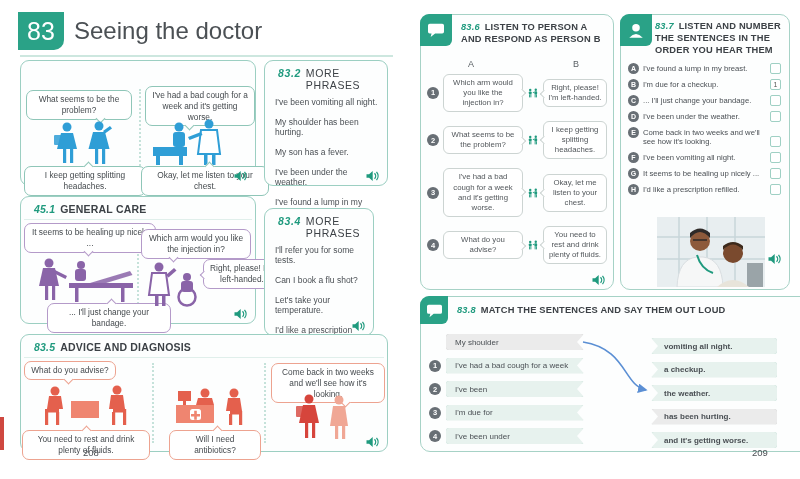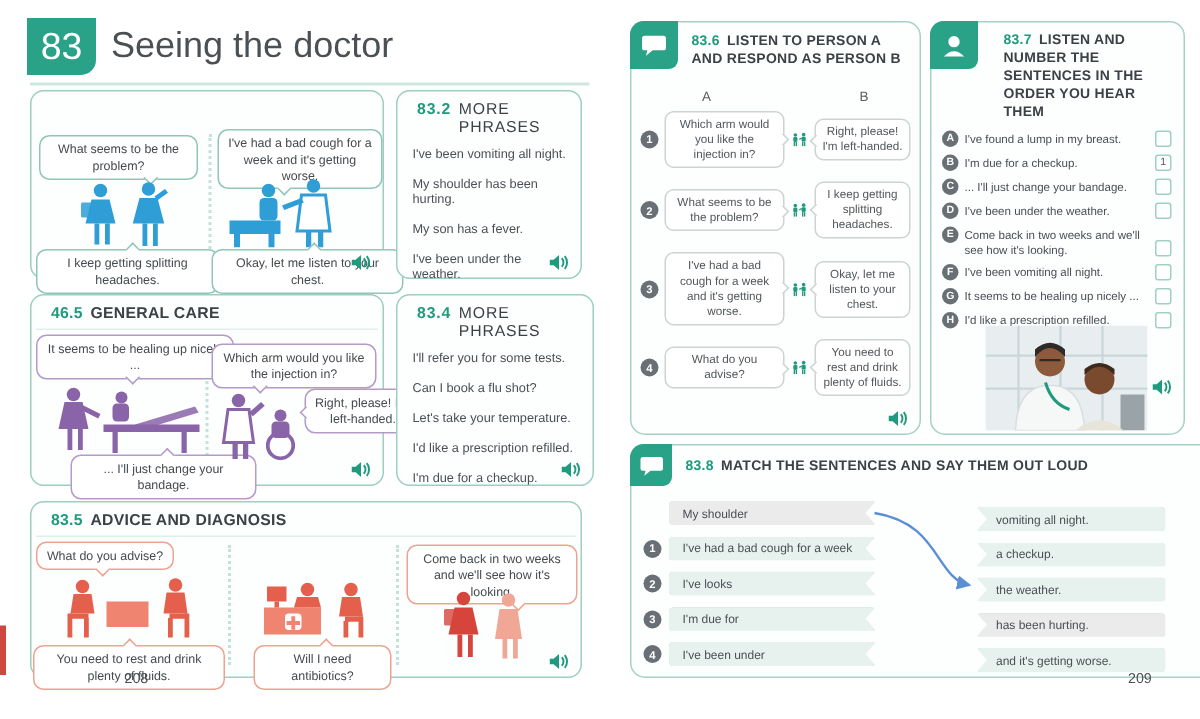--- a/index.html
+++ b/index.html
@@ -6,21 +6,21 @@
   body{width:800px;height:479px;background:#ffffff;font-family:"Liberation Sans","DejaVu Sans",sans-serif;position:relative;overflow:hidden;color:#454a4e;}
   .abs{position:absolute;}
   
   .unit-box{position:absolute;left:18px;top:12px;width:46px;height:38px;background:#2aa287;color:#fff;font-size:25px;display:flex;align-items:center;justify-content:center;border-radius:0 0 10px 0;}
   .unit-title{position:absolute;left:74px;top:17px;font-size:24px;color:#4b5054;}
   .header-rule{position:absolute;left:20px;top:55px;width:373px;height:2px;background:#cde7df;}
   
   .card{position:absolute;background:#fdfefe;border:1.5px solid #9ccfc2;border-radius:9px;box-sizing:border-box;}
   .lc-head{display:flex;gap:5px;padding:6px 10px 4px;font-size:10.5px;font-weight:bold;color:#3c4146;letter-spacing:.2px;border-bottom:1.5px solid #e0efeb;margin:0 3px;}
   .lc-head.nolined{border-bottom:none;font-weight:normal;letter-spacing:.6px;}
-  .secnum{color:#1f9a7e;font-weight:bold;}
+  .secnum{color:#1f9a7e;font-weight:bold;font-style:italic;}
   
   .bub{position:absolute;background:#fff;border:1px solid;border-radius:7px;padding:3px 5px;font-size:8.3px;line-height:1.3;color:#454a4e;text-align:center;box-sizing:border-box;}
   .sec1 .bub{border-color:#8fc6b8;}
   .sec3 .bub{border-color:#b49ac9;}
   .sec5 .bub{border-color:#eda390;}
   .bub::after{background:#fff;width:6px;height:6px;border-color:inherit;}
   .td::after{content:"";position:absolute;bottom:-3.8px;left:var(--tx,18px);transform:rotate(45deg);border-right:1px solid;border-bottom:1px solid;border-color:inherit;background:#fff;width:6px;height:6px;}
   .tu::after{content:"";position:absolute;top:-3.8px;left:var(--tx,18px);transform:rotate(45deg);border-left:1px solid;border-top:1px solid;border-color:inherit;background:#fff;width:6px;height:6px;}
   .divider-v{position:absolute;border-left:2px dotted #c5e2da;}
   .phrase{font-size:8.5px;color:#4a4f54;margin:0 0 10px 0;}
@@ -42,21 +42,21 @@
   .ba{width:80px;flex:0 0 80px;}
   .bb{width:64px;flex:0 0 64px;}
   .collab{position:absolute;top:44px;font-size:9px;color:#5a6065;}
   
   .hear-item{display:flex;align-items:flex-start;gap:4px;padding:2.5px 8px 2.5px 7px;}
   .hear-item .txt{flex:1;font-size:7.7px;line-height:1.25;color:#4a4f54;padding-top:1px;}
   
   .m-row{display:flex;align-items:center;gap:5px;height:16px;margin-bottom:7.5px;}
   .rib{height:16px;display:flex;align-items:center;padding:0 10px 0 9px;font-size:8px;color:#4a4f54;background:#e7f2ee;border-radius:3px;filter:drop-shadow(0 0 .5px #a8cfc5);box-sizing:border-box;cursor:pointer;}
   .rib.l{clip-path:polygon(0 0,100% 0,calc(100% - 7px) 50%,100% 100%,0 100%);width:138px;}
-  .rib.r{clip-path:polygon(0 0,100% 0,100% 100%,0 100%,7px 50%);width:126px;padding-left:13px;}
+  .rib.r{clip-path:polygon(0 0,100% 0,100% 100%,0 100%,7px 50%);width:126px;padding-left:13px;font-weight:bold;}
   .rib.ex{background:#ebebeb;filter:drop-shadow(0 0 .5px #bdbdbd);}
   .pagenum{position:absolute;font-size:9.5px;color:#4a4f54;}
   .redstrip{position:absolute;left:0;top:417px;width:4px;height:33px;background:#cf4840;}
 </style>
 </head>
 <body>
 
 <div class="unit-box">83</div>
 <div class="unit-title">Seeing the doctor</div>
 <div class="header-rule"></div>
@@ -124,21 +124,21 @@
     <svg width="15" height="12" viewBox="0 0 14 12">
         <path d="M1 4.2 H3.6 L7.2 1 V11 L3.6 7.8 H1 Z" fill="#1f9a7e"></path>
         <path d="M9 3.2 A4 4 0 0 1 9 8.8" fill="none" stroke="#1f9a7e" stroke-width="1.3"></path>
         <path d="M11 1.8 A6.5 6.5 0 0 1 11 10.2" fill="none" stroke="#1f9a7e" stroke-width="1.3"></path>
       </svg>
   </div>
 </div>
 
 <div class="card sec3" style="left:20px;top:196px;width:236px;height:128px;">
   <div class="lc-head">
-    <span class="secnum">46.5</span>
+    <span class="secnum">45.1</span>
     <span>GENERAL CARE</span>
   </div>
   <div class="divider-v" style="left:116px;top:30px;bottom:8px;"></div>
   <div class="bub td" style="left:3px;top:26px;width:132px;--tx:60px;">It seems to be healing up nicely ...</div>
   <div class="abs" style="left:14px;top:58px;">
     <svg width="105" height="50" viewBox="0 0 105 50">
         <g fill="#8a64a8">
       <circle cx="14" cy="8" r="4.5"></circle>
           <path d="M8 13 h12 l4 18 h-20 z"></path>
           <rect x="10" y="31" width="3.2" height="14"></rect>
@@ -172,21 +172,21 @@
   <div class="bub tl" style="left:182px;top:62px;width:78px;position:absolute;border-color:#b49ac9;">Right, please! I'm left-handed.</div>
   <div class="audio">
     <svg width="15" height="12" viewBox="0 0 14 12">
         <path d="M1 4.2 H3.6 L7.2 1 V11 L3.6 7.8 H1 Z" fill="#1f9a7e"></path>
         <path d="M9 3.2 A4 4 0 0 1 9 8.8" fill="none" stroke="#1f9a7e" stroke-width="1.3"></path>
         <path d="M11 1.8 A6.5 6.5 0 0 1 11 10.2" fill="none" stroke="#1f9a7e" stroke-width="1.3"></path>
       </svg>
   </div>
 </div>
 
-<div class="card" style="left:264px;top:196px;width:132px;height:128px;">
+<div class="card" style="left:264px;top:208px;width:110px;height:128px;">
   <div class="lc-head nolined">
     <span class="secnum">83.4</span>
     <span>MORE PHRASES</span>
   </div>
   <div style="padding:2px 8px 0 10px;">
     <div class="phrase">I'll refer you for some tests.</div>
     <div class="phrase">Can I book a flu shot?</div>
     <div class="phrase">Let's take your temperature.</div>
     <div class="phrase">I'd like a prescription refilled.</div>
     <div class="phrase">I'm due for a checkup.</div>
@@ -367,21 +367,21 @@
   </div>
 </div>
 
 <div class="rcard" style="left:620px;top:14px;width:170px;height:276px;">
   <div class="icon-box" style="width:32px;height:32px;">
     <svg width="18" height="17" viewBox="0 0 20 18">
         <circle cx="10" cy="6" r="4.2" fill="#fff"></circle>
         <path d="M2.5 17 q7.5 -8 15 0 z" fill="#fff"></path>
       </svg>
   </div>
-  <div class="rp-title" style="margin:5px 6px 4px 48px;">
+  <div class="rp-title" style="margin:5px 6px 4px 34px;">
     <span class="secnum">83.7</span>
     <span>LISTEN AND NUMBER THE SENTENCES IN THE ORDER YOU HEAR THEM</span>
   </div>
   <div class="hear-item">
     <div class="lcirc">A</div>
     <div class="txt">I've found a lump in my breast.</div>
     <div class="chk"></div>
   </div>
   <div class="hear-item">
     <div class="lcirc">B</div>
@@ -462,21 +462,21 @@
     <div class="m-row">
       <div style="width:12px;flex:0 0 12px;"></div>
       <div class="rib l ex">My shoulder</div>
     </div>
     <div class="m-row">
       <div class="ncirc">1</div>
       <div class="rib l">I've had a bad cough for a week</div>
     </div>
     <div class="m-row">
       <div class="ncirc">2</div>
-      <div class="rib l">I've looks</div>
+      <div class="rib l">I've been</div>
     </div>
     <div class="m-row">
       <div class="ncirc">3</div>
       <div class="rib l">I'm due for</div>
     </div>
     <div class="m-row">
       <div class="ncirc">4</div>
       <div class="rib l">I've been under</div>
     </div>
   </div>

